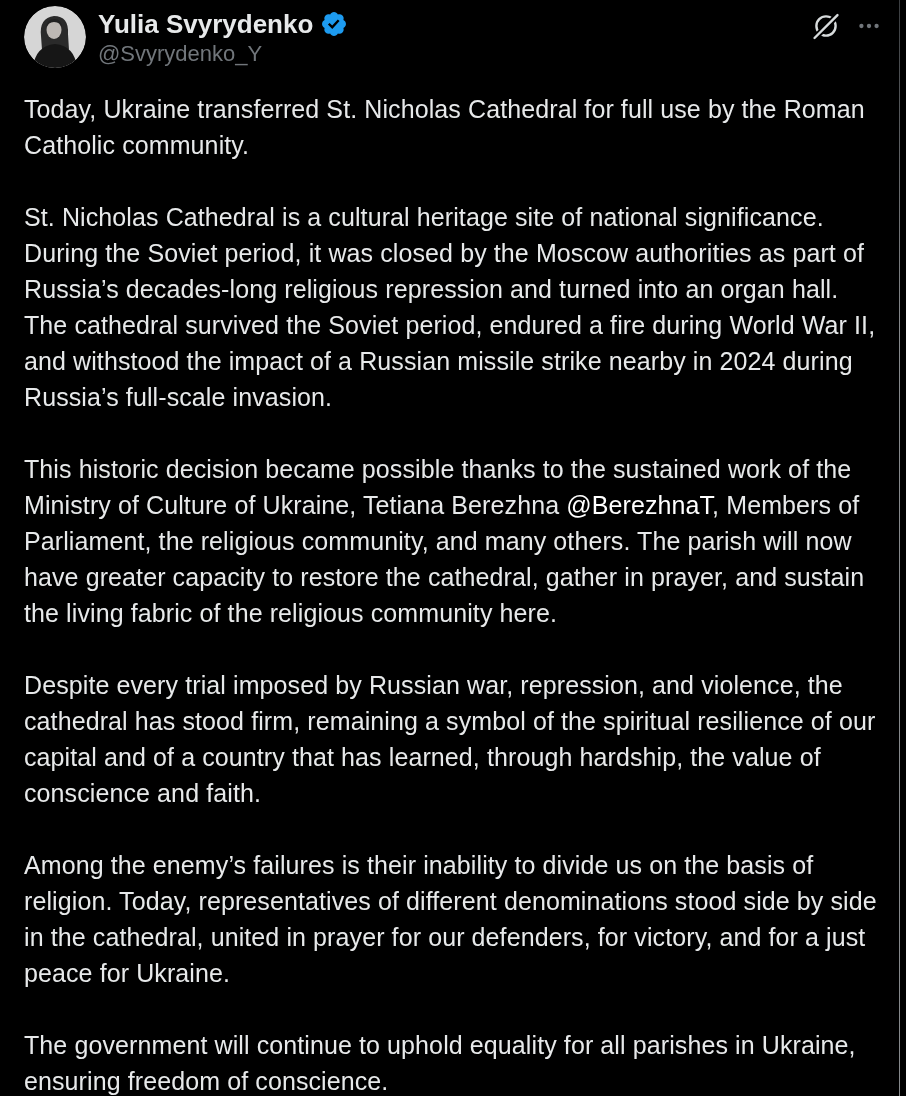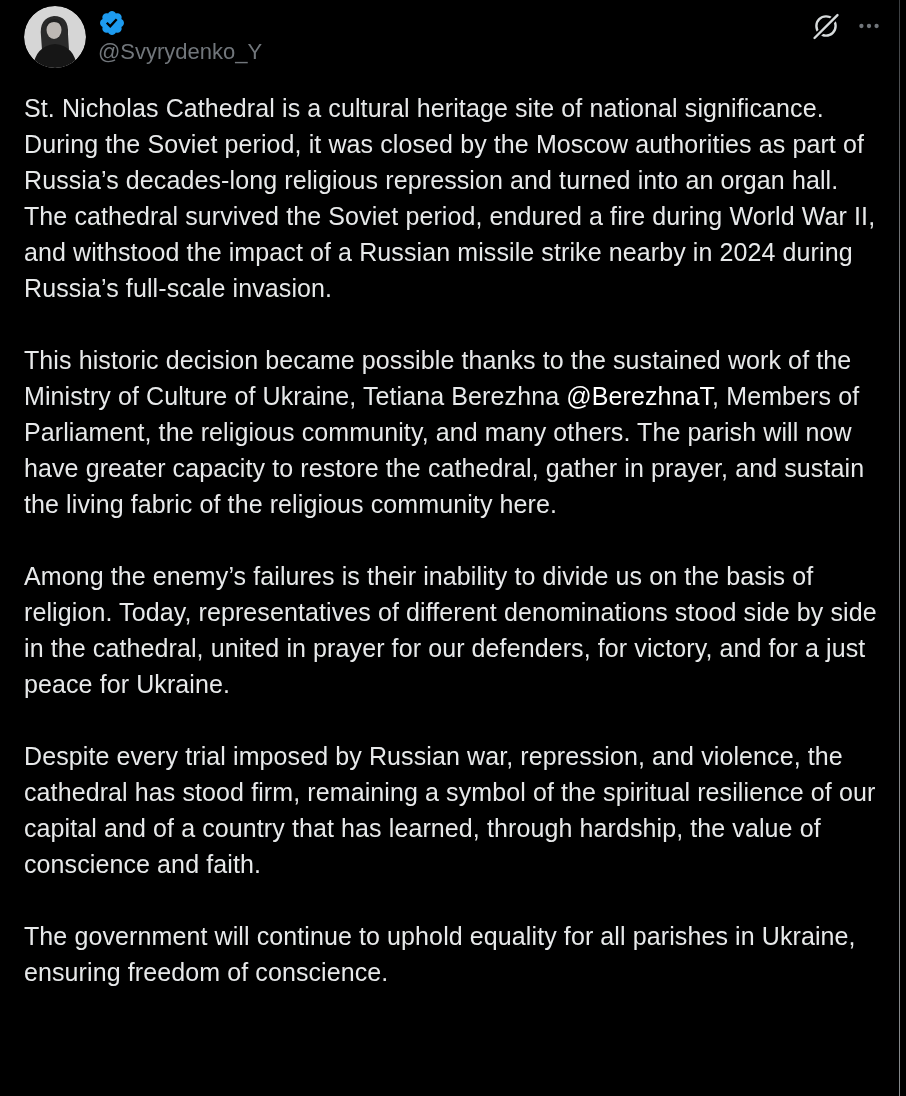--- a/index.html
+++ b/index.html
@@ -129,20 +129,21 @@
           <path d="M17 30 Q15 12 30 10 Q45 10 44 28 L45 44 Q38 40 31 40 Q24 40 18 44 Z" fill="#2a2a2a"></path>
           <ellipse cx="30" cy="24" rx="7.5" ry="9" fill="#bdb8b4"></ellipse>
           <path d="M22 22 Q23 13 30 13 Q38 13 38 22 Q37 16 30 16 Q24 16 22 22 Z" fill="#222222"></path>
           <path d="M9 62 Q11 40 31 38 Q51 40 53 62 Z" fill="#161616"></path>
         </g>
       </svg>
     </div>
 
     <div class="author-block">
       <div class="name-row">
+        <span class="author-name">Yulia Svyrydenko</span>
         <svg class="verified-badge" viewBox="0 0 24 24">
           <path fill="#1d9bf0" d="M22.25 12c0-1.43-.88-2.67-2.19-3.34.46-1.39.2-2.9-.81-3.91s-2.52-1.27-3.91-.81c-.66-1.31-1.91-2.19-3.34-2.19s-2.67.88-3.33 2.19c-1.4-.46-2.91-.2-3.92.81s-1.26 2.52-.8 3.91c-1.31.67-2.2 1.91-2.2 3.34s.89 2.67 2.2 3.34c-.46 1.39-.21 2.9.8 3.91s2.52 1.26 3.91.81c.67 1.31 1.91 2.19 3.34 2.19s2.68-.88 3.34-2.19c1.39.45 2.9.2 3.91-.81s1.27-2.52.81-3.91c1.31-.67 2.19-1.91 2.19-3.34zm-11.71 4.2L6.8 12.46l1.41-1.42 2.26 2.26 4.8-5.23 1.47 1.36-6.2 6.77z"></path>
         </svg>
       </div>
       <span class="author-handle">@Svyrydenko_Y</span>
     </div>
 
     <div class="header-actions">
       <button class="icon-btn" aria-label="Grok">
         <svg class="grok-icon-svg" viewBox="0 0 24 24">
@@ -156,22 +157,23 @@
           <circle cx="5" cy="12" r="2" fill="#71767b"></circle>
           <circle cx="12" cy="12" r="2" fill="#71767b"></circle>
           <circle cx="19" cy="12" r="2" fill="#71767b"></circle>
         </svg>
       </button>
     </div>
 
   </header>
 
   <div class="tweet-body">
+    <p>Today, Ukraine transferred St. Nicholas Cathedral for full use by the Roman Catholic community.</p>
     <p>St. Nicholas Cathedral is a cultural heritage site of national significance. During the Soviet period, it was closed by the Moscow authorities as part of Russia’s decades-long religious repression and turned into an organ hall. The cathedral survived the Soviet period, endured a fire during World War II, and withstood the impact of a Russian missile strike nearby in 2024 during Russia’s full-scale invasion.</p>
     <p><span>This historic decision became possible thanks to the sustained work of the Ministry of Culture of Ukraine, Tetiana Berezhna </span><a class="mention">@BerezhnaT</a><span>, Members of Parliament, the religious community, and many others. The parish will now have greater capacity to restore the cathedral, gather in prayer, and sustain the living fabric of the religious community here.</span></p>
+    <p>Despite every trial imposed by Russian war, repression, and violence, the cathedral has stood firm, remaining a symbol of the spiritual resilience of our capital and of a country that has learned, through hardship, the value of conscience and faith.</p>
     <p>Among the enemy’s failures is their inability to divide us on the basis of religion. Today, representatives of different denominations stood side by side in the cathedral, united in prayer for our defenders, for victory, and for a just peace for Ukraine.</p>
-    <p>Despite every trial imposed by Russian war, repression, and violence, the cathedral has stood firm, remaining a symbol of the spiritual resilience of our capital and of a country that has learned, through hardship, the value of conscience and faith.</p>
     <p>The government will continue to uphold equality for all parishes in Ukraine, ensuring freedom of conscience.</p>
   </div>
 
   <div class="right-edge-line"></div>
 
 </div>
 
 </body></html>

